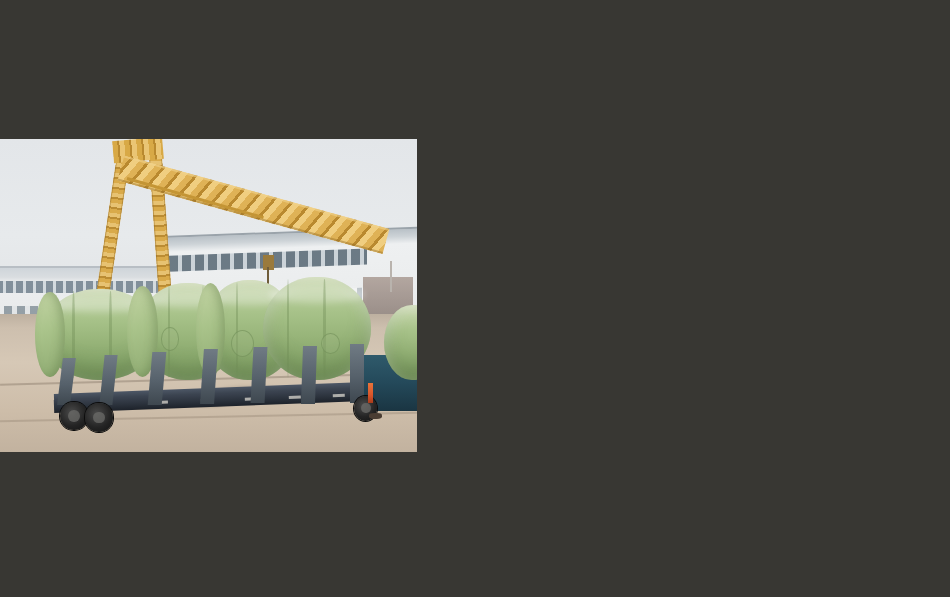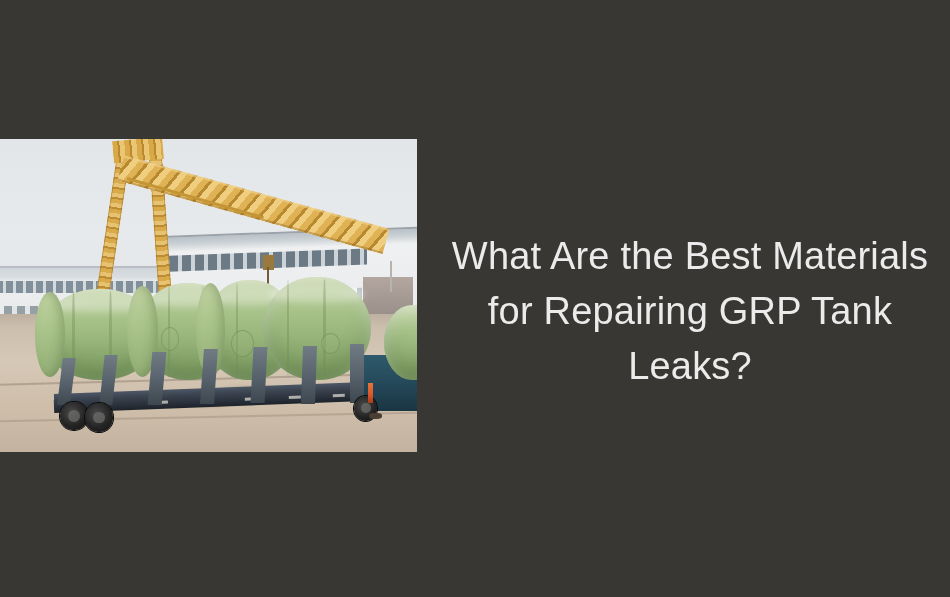--- a/index.html
+++ b/index.html
@@ -517,15 +517,14 @@
           <div class="hub"></div>
         </div>
 
       <div class="safety-cone"></div>
       <div class="cone-base"></div>
 
       <div class="photo-blur"></div>
     </div>
   </div>
 
-  <h1 class="headline">What Are the Best Materials for Repairing GRP Tank Leaks?</h1>
 
 </div>
 
 </body></html>

